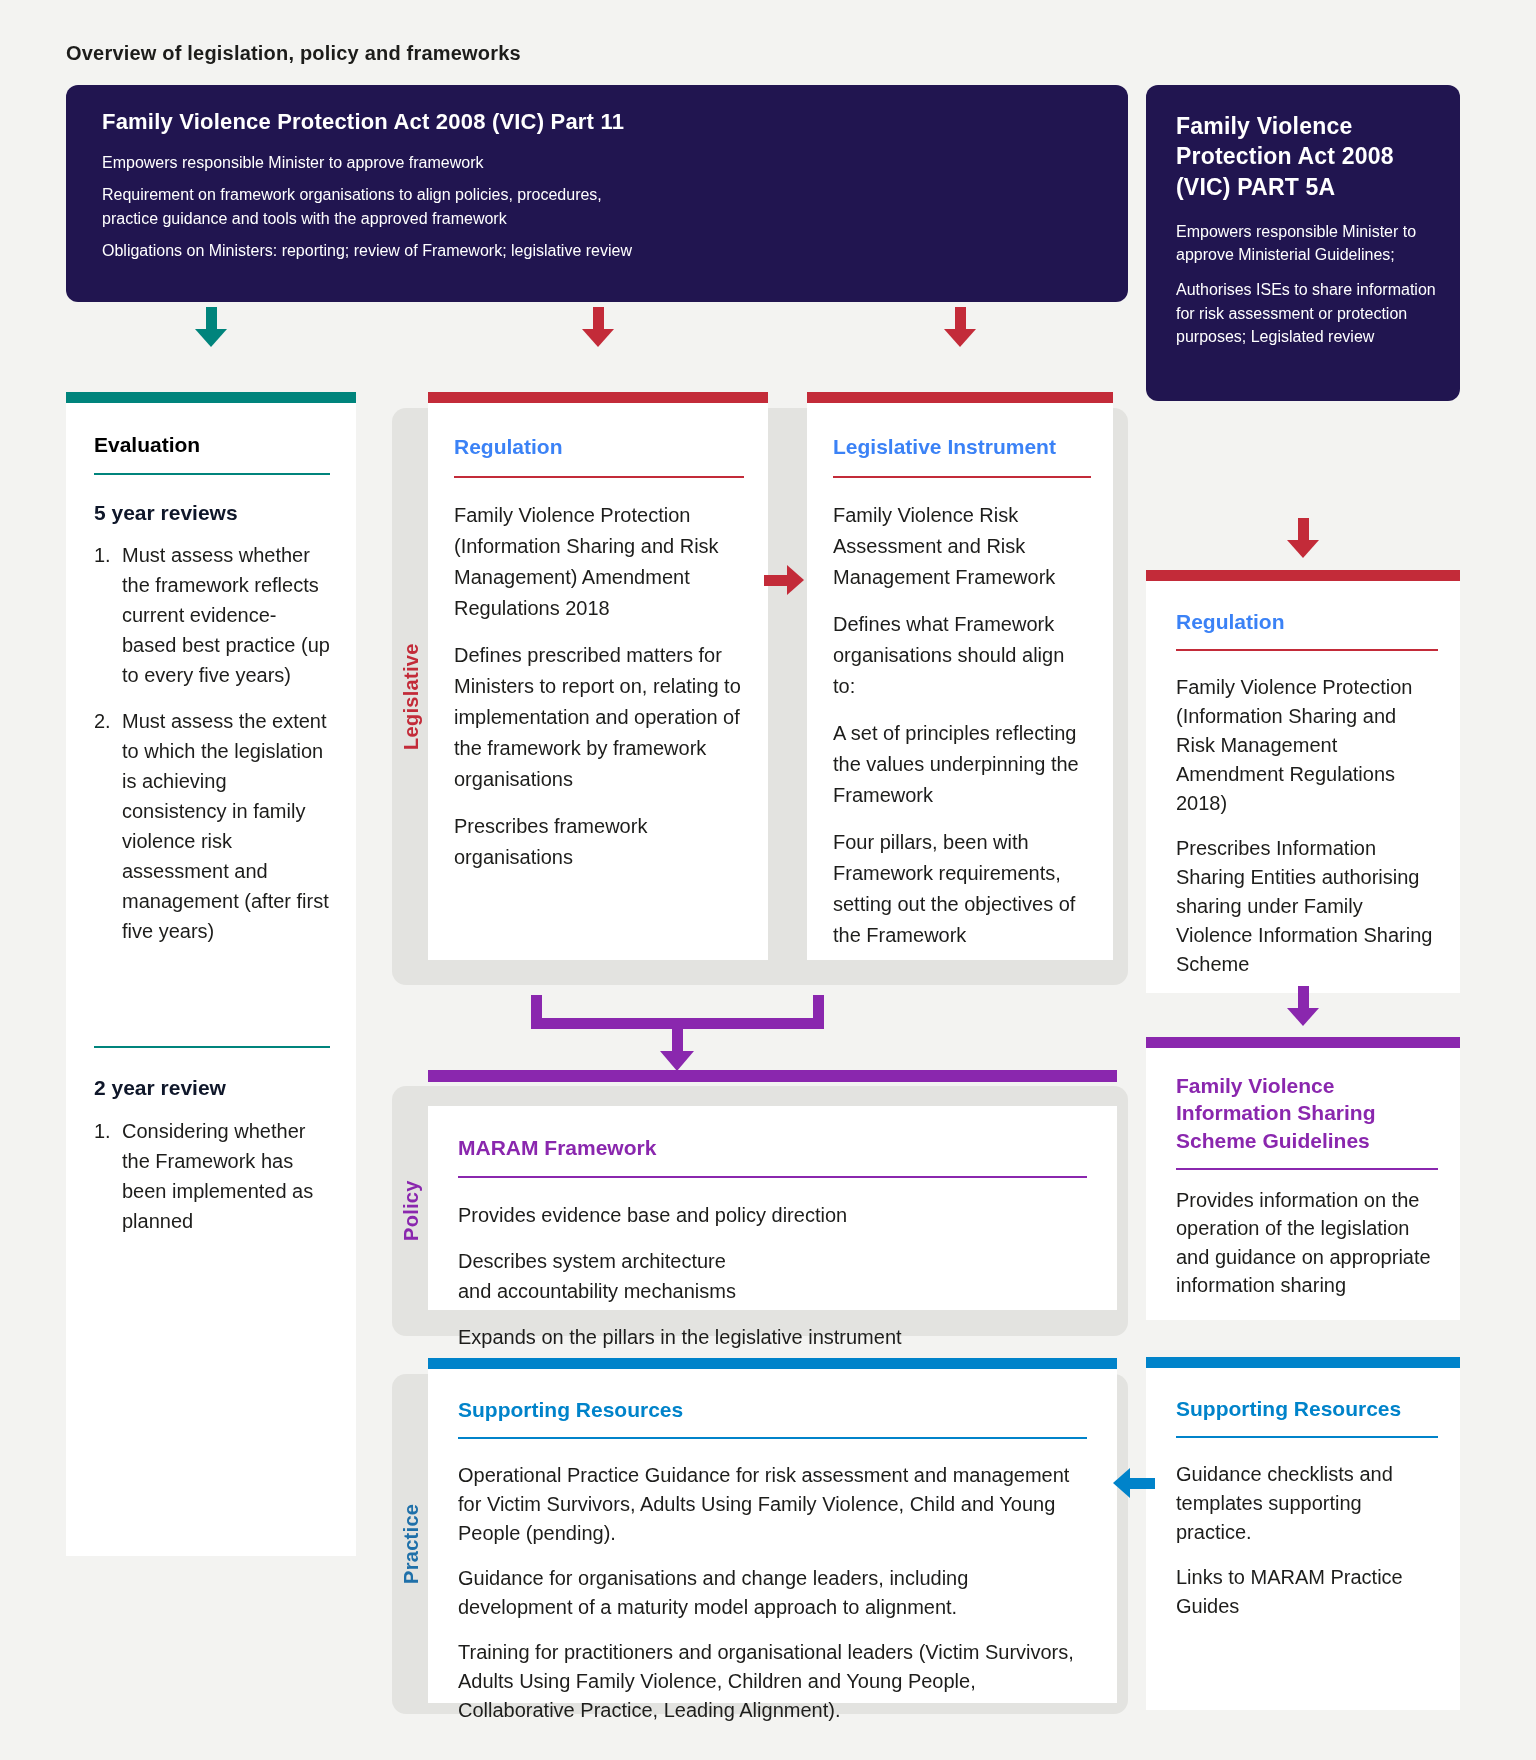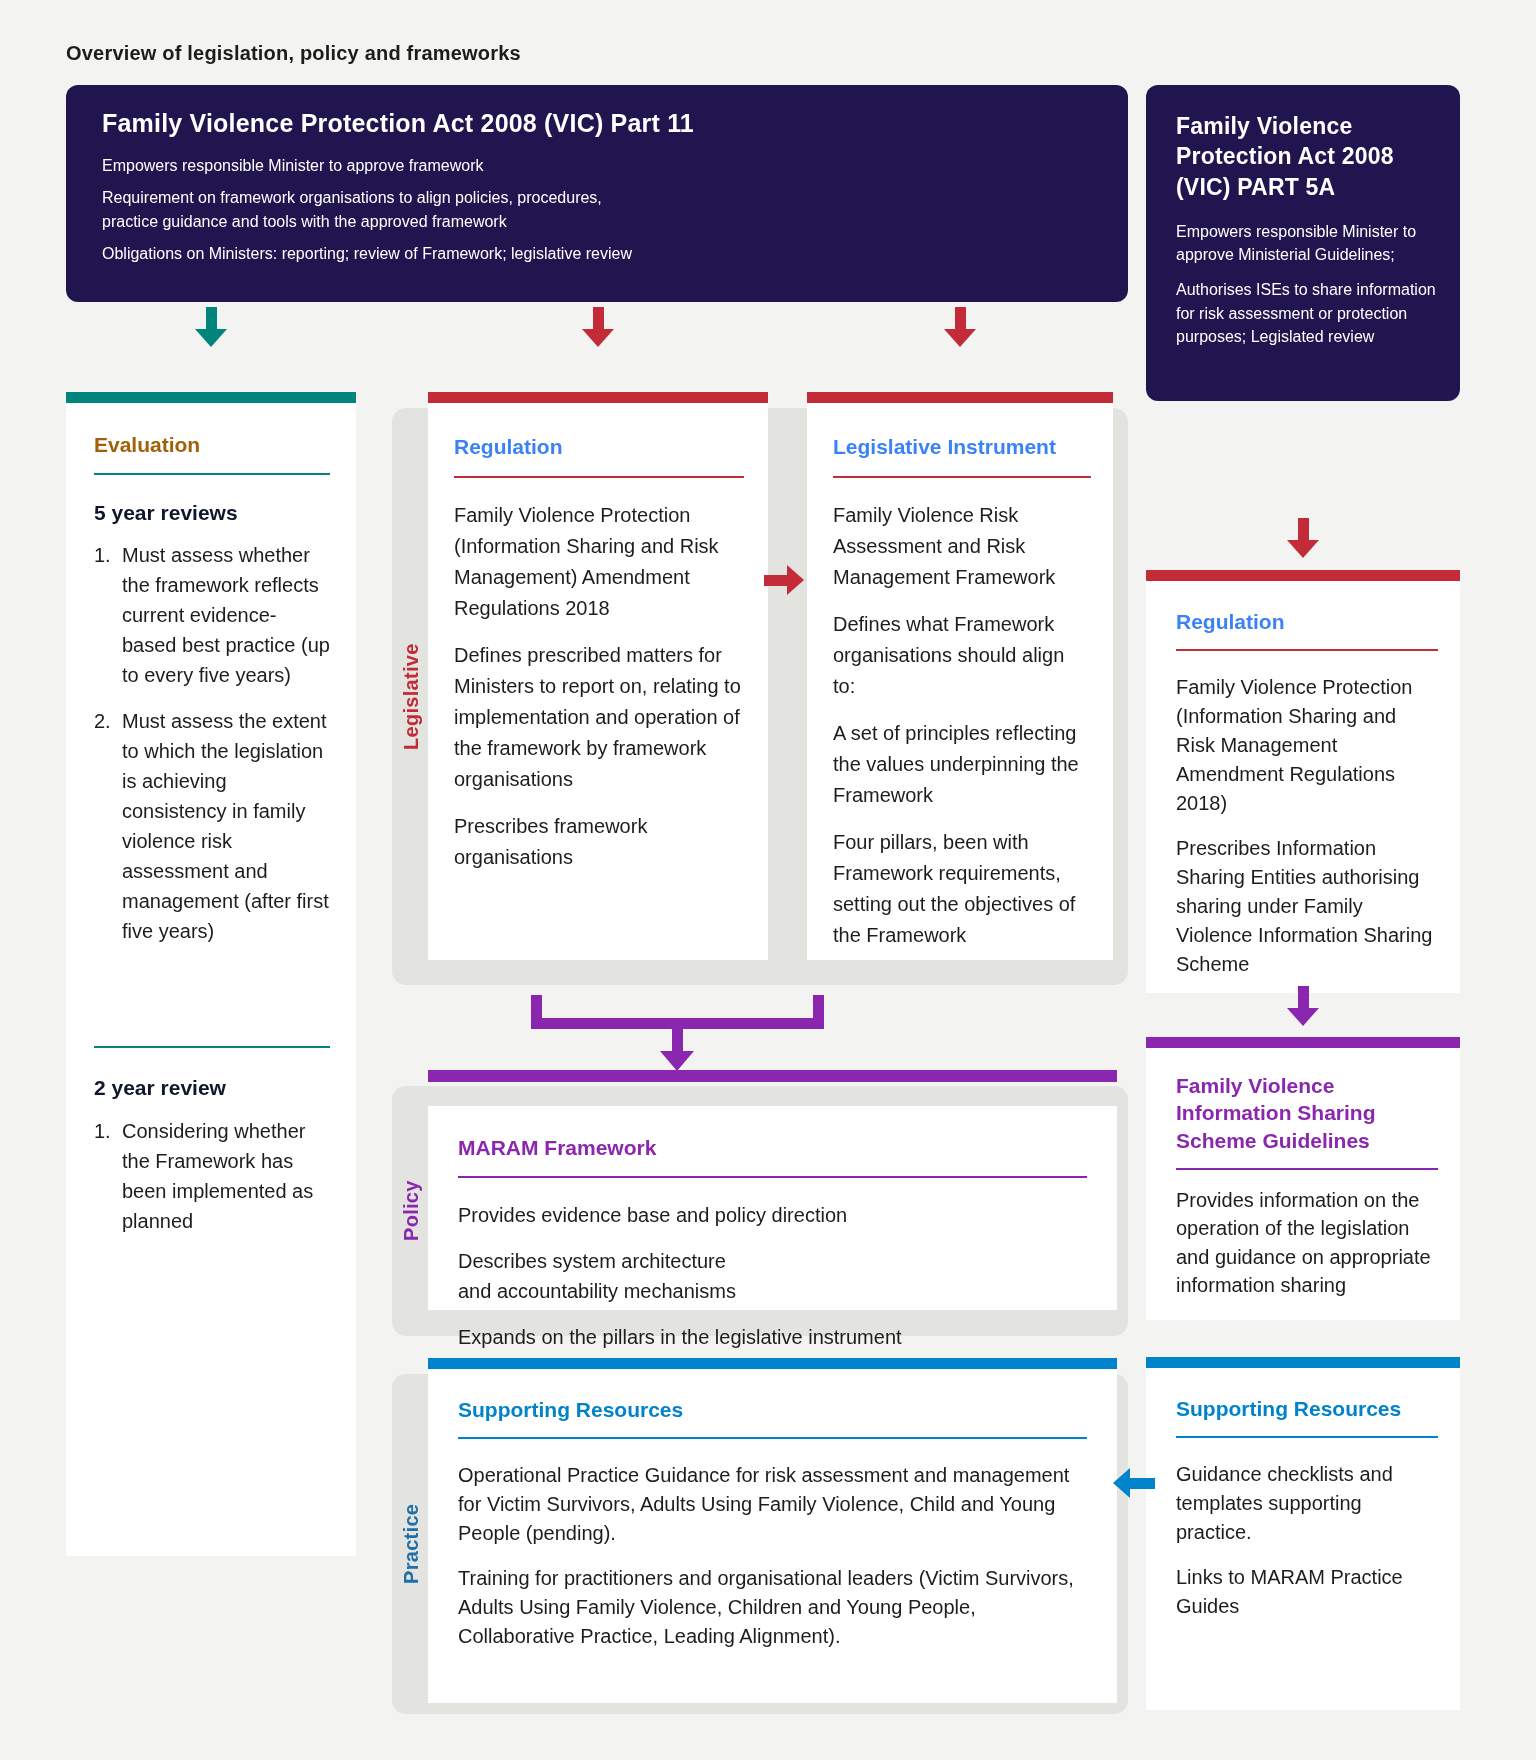--- a/index.html
+++ b/index.html
@@ -7,21 +7,21 @@
     position:relative;width:1536px;height:1760px;background:#f3f3f1;
     font-family:"Liberation Sans",sans-serif;color:#1d1d1b;overflow:hidden;
   }
   .abs{position:absolute;box-sizing:border-box;}
   .page-title{left:66px;top:42px;font-size:20px;font-weight:700;color:#1c1c1a;letter-spacing:.2px;}
 
   
   .navy{background:#211550;color:#ffffff;border-radius:12px;z-index:2;}
   .navy-main{left:66px;top:85px;width:1062px;height:217px;padding:24px 40px 0 36px;}
   .navy-side{left:1146px;top:85px;width:314px;height:316px;padding:26px 24px 0 30px;}
-  .navy h1{margin:0 0 16px;font-size:25px;letter-spacing:.2px;}
+  .navy h1{margin:0 0 16px;font-size:22px;letter-spacing:.2px;}
   .navy h2{margin:0 0 18px;font-size:23px;line-height:1.32;letter-spacing:.2px;}
   .navy p{margin:0 0 8px;font-size:16px;line-height:1.5;white-space:pre-line;}
   .navy-side p{line-height:1.45;margin:0 0 12px;}
 
   
   .panel{background:#e3e3e0;border-radius:14px;z-index:0;}
   .panel-legislative{left:392px;top:408px;width:736px;height:577px;}
   .panel-policy{left:392px;top:1086px;width:736px;height:250px;}
   .panel-practice{left:392px;top:1374px;width:736px;height:340px;}
   .vlabel{position:absolute;left:4px;top:0;bottom:0;width:30px;display:flex;
@@ -35,21 +35,21 @@
   .bar{z-index:2;}
   .bar.teal{background:#00847c;}
   .bar.red{background:#c32b39;}
   .bar.purple{background:#8a27ae;}
   .bar.blue{background:#0083ca;}
 
   
   .box{background:#ffffff;z-index:1;font-size:20px;line-height:1.5;}
   .box h3{margin:0 0 12px;font-size:21px;}
   .box h4{margin:0 0 12px;font-size:21px;color:#0f172a;}
-  .h-teal{color:#a16207;} .h-red{color:#3b82f6;} .h-purple{color:#8a27ae;} .h-blue{color:#0083ca;}
+  .h-teal{color:#000000;} .h-red{color:#3b82f6;} .h-purple{color:#8a27ae;} .h-blue{color:#0083ca;}
   .rule{height:2px;margin:0 0 22px;}
   .rule.teal{background:#00847c;} .rule.red{background:#c32b39;}
   .rule.purple{background:#8a27ae;} .rule.blue{background:#0083ca;}
   .box p{margin:0 0 16px;white-space:pre-line;}
 
   .box-eval{left:66px;top:403px;width:290px;height:1153px;padding:26px 26px 0 28px;}
   .li{display:flex;margin:0 0 16px;}
   .li .num{width:28px;flex-shrink:0;}
   .divider-teal{height:2px;background:#00847c;margin:100px 0 24px;}
 
@@ -184,20 +184,21 @@
   </section>
 
   <div class="abs panel panel-practice">
     <div class="vlabel blue">Practice</div>
   </div>
   <div class="abs bar blue" style="left:428px;top:1358px;width:689px;height:11px;"></div>
   <section class="abs box box-practice">
     <h3 class="h-blue">Supporting Resources</h3>
     <div class="rule blue"></div>
     <p>Operational Practice Guidance for risk assessment and management for Victim Survivors, Adults Using Family Violence, Child and Young People (pending).</p>
+    <p>Guidance for organisations and change leaders, including development of a maturity model approach to alignment.</p>
     <p>Training for practitioners and organisational leaders (Victim Survivors, Adults Using Family Violence, Children and Young People, Collaborative Practice, Leading Alignment).</p>
   </section>
 
   <div class="abs arrow-down red" style="left:1287px;top:518px;">
       <div class="stem"></div>
       <div class="head"></div>
     </div>
   <div class="abs bar red" style="left:1146px;top:570px;width:314px;height:11px;"></div>
   <section class="abs box box-rreg">
     <h3 class="h-red">Regulation</h3>

